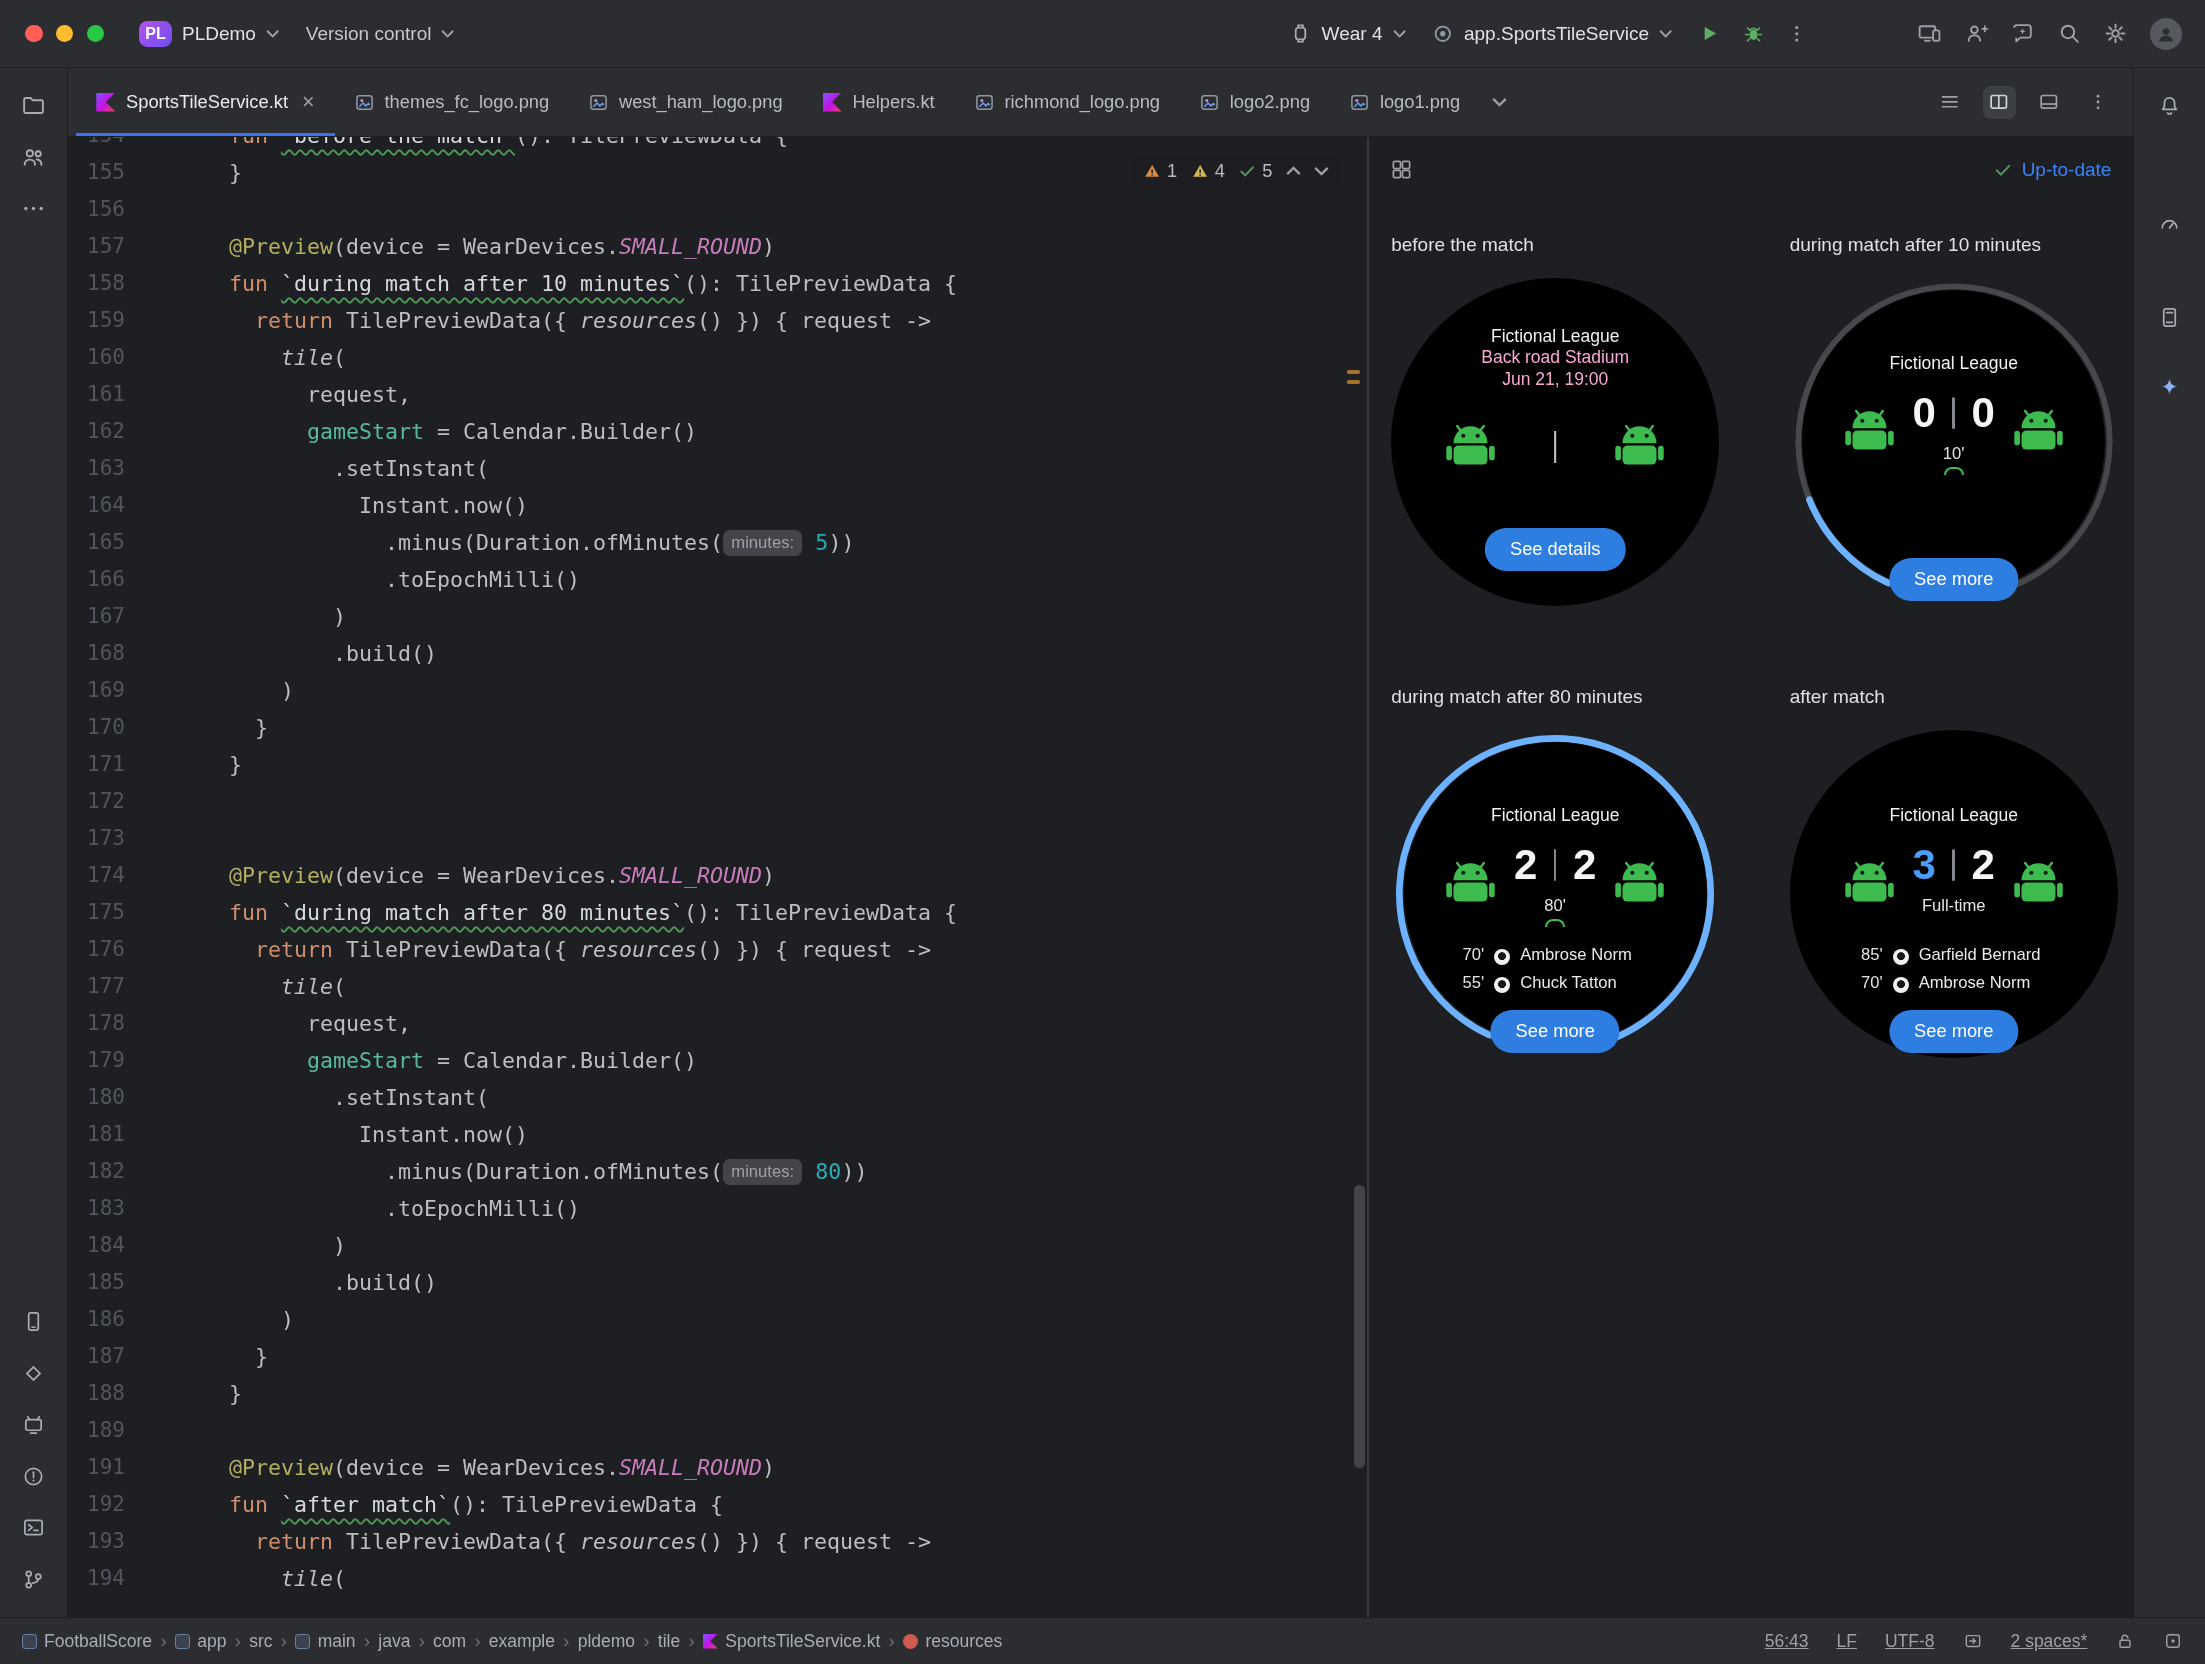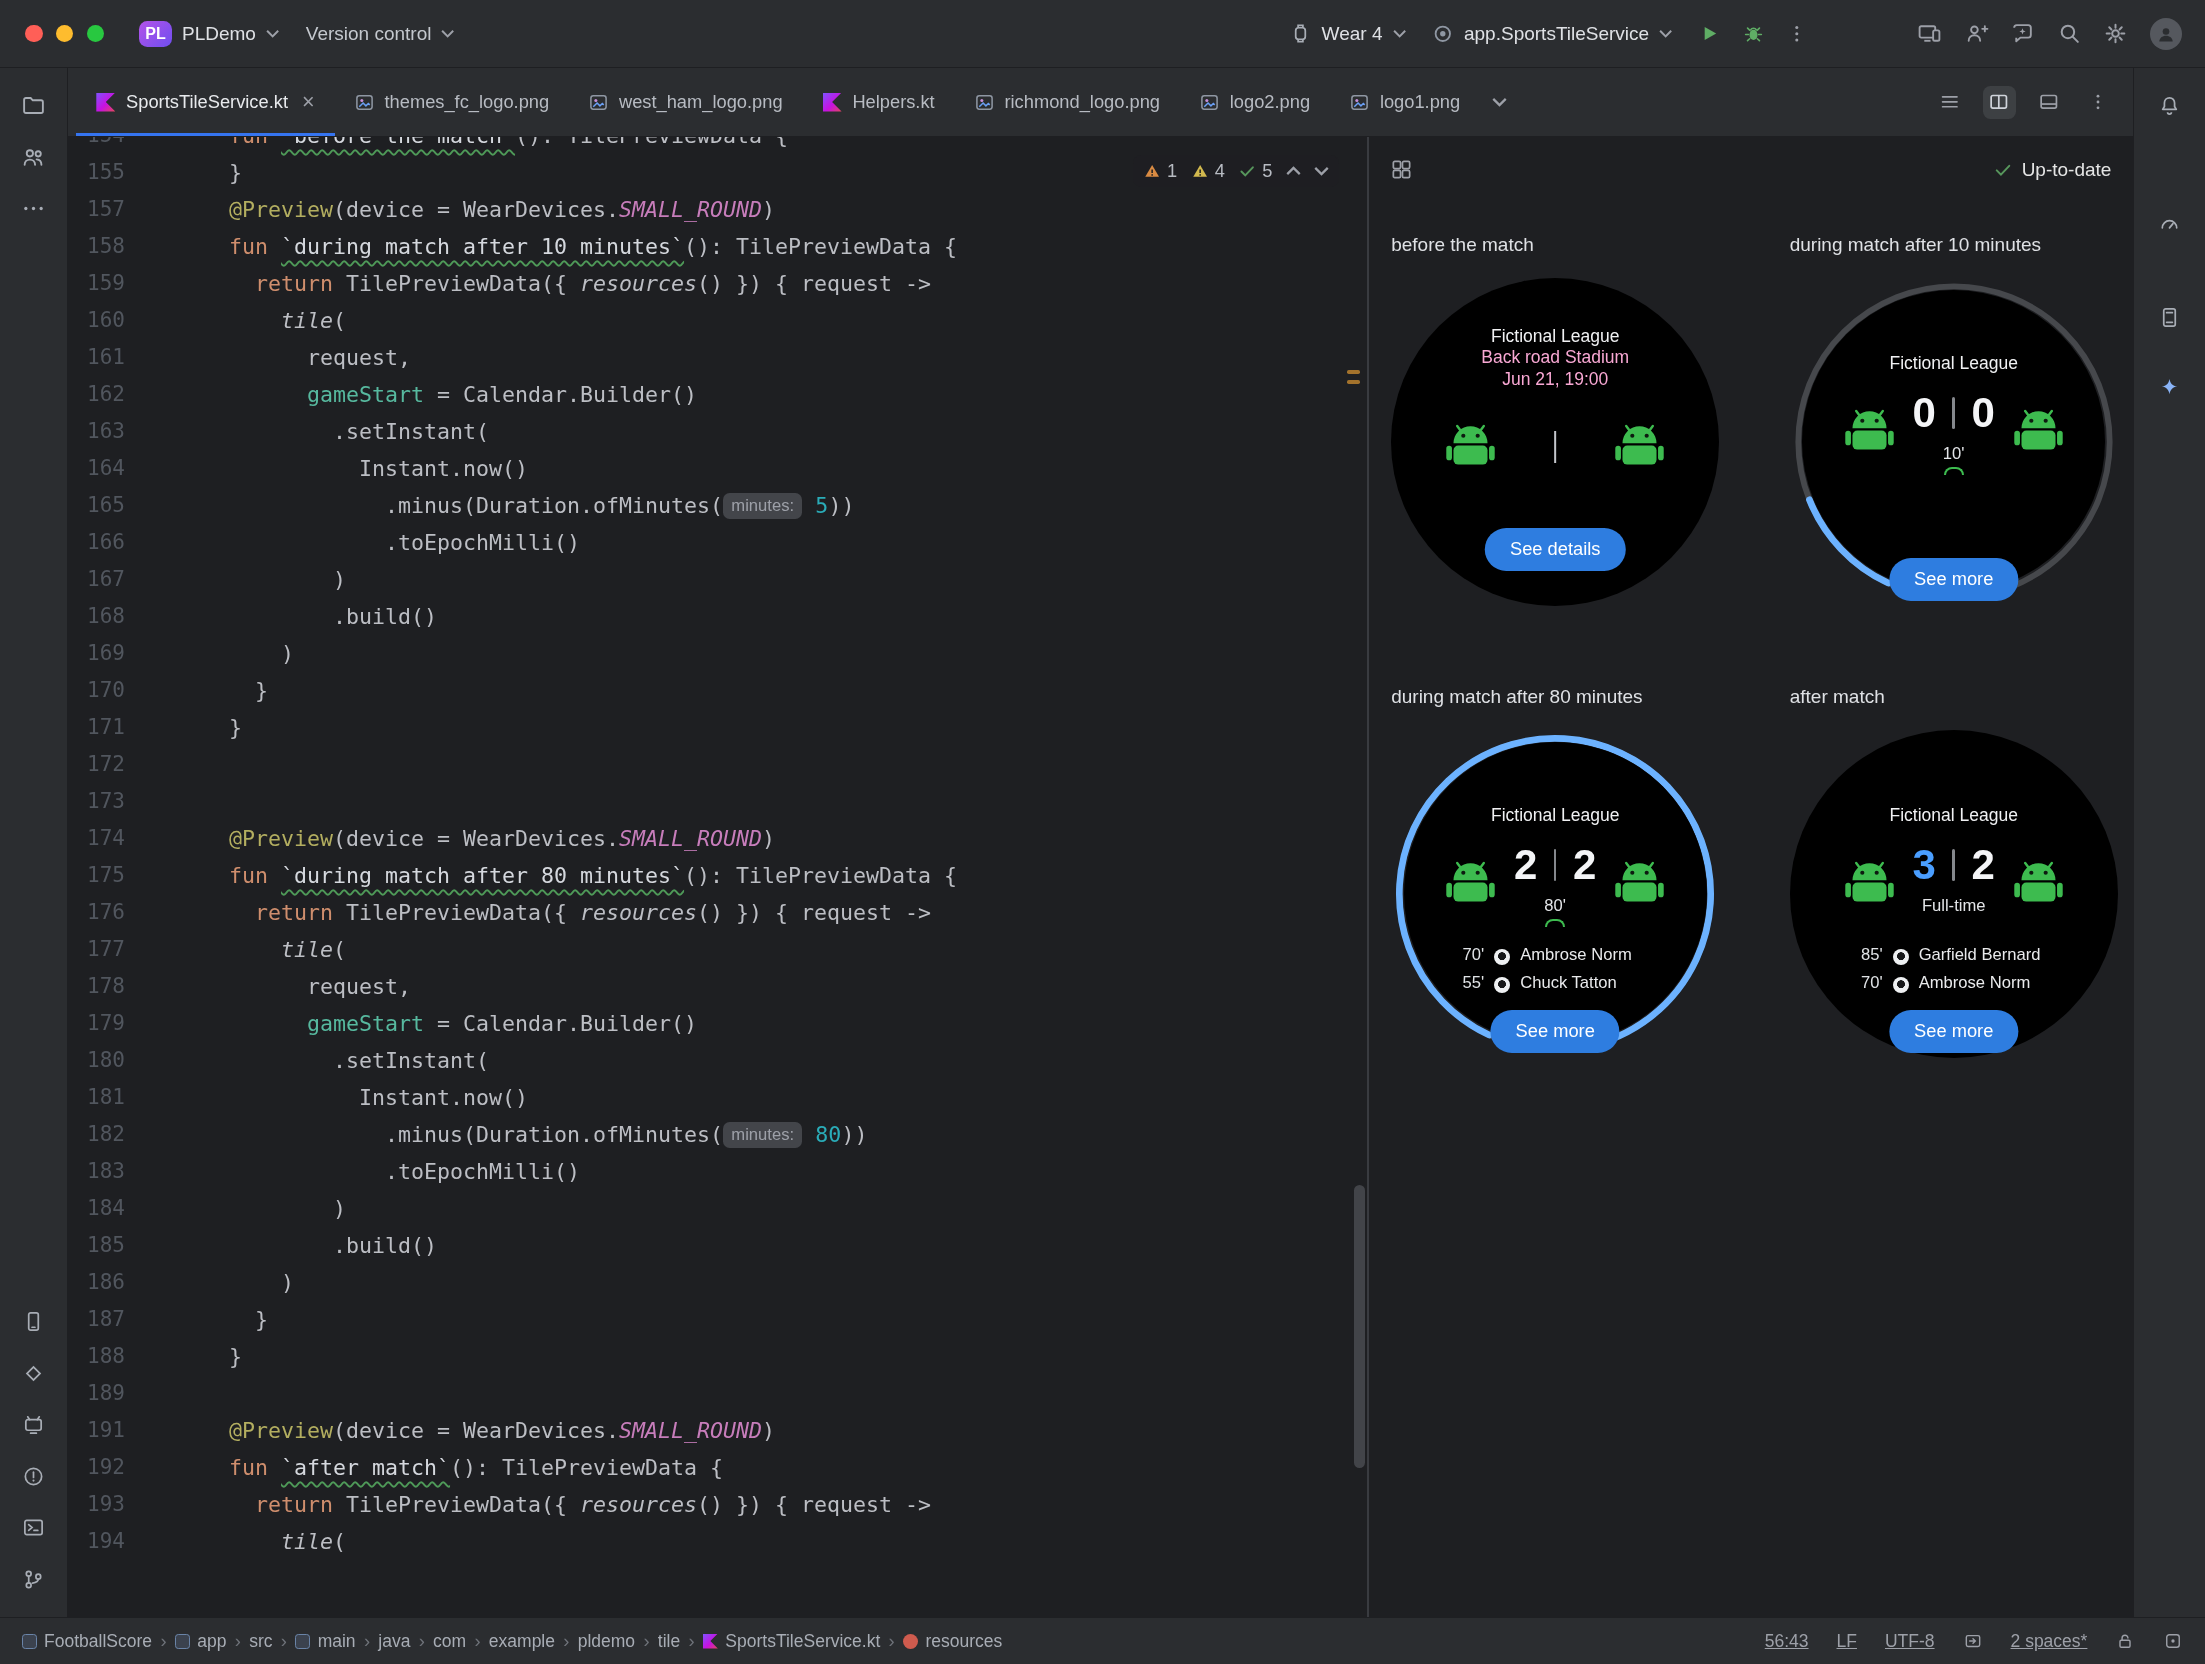--- a/index.html
+++ b/index.html
@@ -61,21 +61,21 @@
   .tk-hint{display:inline-block;background:#43454a;color:#9da0a8;font-size:16.6px;line-height:26px;border-radius:6.7px;padding:0 8.3px;font-family:"Liberation Sans",sans-serif;vertical-align:2.5px;}
   .inspections{position:absolute;top:18.3px;right:28px;display:flex;align-items:center;gap:13.3px;font-size:18.3px;color:#b7bbc2;background:rgba(30,31,34,.85);padding:5px 10px;border-radius:8.3px;}
   .insp{display:flex;align-items:center;gap:5.8px;}
   .stripe-mark{position:absolute;right:6.7px;width:13.3px;height:4.2px;background:#a3722c;border-radius:1.7px;}
   .scroll-thumb{position:absolute;right:1.7px;width:11.7px;border-radius:5.8px;background:rgba(160,165,175,.28);}
   .splitter{flex:0 0 1.7px;background:#393b40;}
 
   
   .preview{flex:1;position:relative;background:#1e1f22;overflow:hidden;}
   .preview-header{position:absolute;top:0;left:0;right:0;height:65px;display:flex;align-items:center;padding:0 21.6px;}
-  .uptodate{margin-left:auto;display:flex;align-items:center;gap:8.3px;font-size:19px;color:#e5e5e5;}
+  .uptodate{margin-left:auto;display:flex;align-items:center;gap:8.3px;font-size:19px;color:#3b82f6;}
   .cards{position:absolute;inset:0;}
   .card{position:absolute;width:328px;}
   .card-label{font-size:19px;color:#dfe1e5;height:27px;margin-bottom:16.6px;white-space:nowrap;}
   .watch{position:relative;width:328px;height:328px;}
   .ring{position:absolute;inset:0;width:100%;height:100%;}
   .face{position:absolute;inset:0;background:#000;border-radius:50%;}
   .face.inset{inset:12.5px;}
   .content{position:absolute;inset:0;text-align:center;color:#e9eaec;}
   .w-head{position:absolute;top:75px;left:25px;right:25px;line-height:21.6px;}
   .w-head.multi{top:48px;}
@@ -368,20 +368,21 @@
               </svg>
             </span>
         </div>
       </div>
 
       <div class="work">
         <section class="editor">
           <div class="code">
               <div class="code-line"><span class="ln">154</span><span class="lc"><span class="tk-kw">fun </span><span class="tk-fn">`before the match`</span><span class="tk-p">(): TilePreviewData {</span></span></div>
               <div class="code-line"><span class="ln">155</span><span class="lc"><span class="tk-p">}</span></span></div>
+              <div class="code-line"><span class="ln">156</span><span class="lc"></span></div>
               <div class="code-line"><span class="ln">157</span><span class="lc"><span class="tk-ann">@Preview</span><span class="tk-p">(device = WearDevices.</span><span class="tk-const">SMALL_ROUND</span><span class="tk-p">)</span></span></div>
               <div class="code-line"><span class="ln">158</span><span class="lc"><span class="tk-kw">fun </span><span class="tk-fn">`during match after 10 minutes`</span><span class="tk-p">(): TilePreviewData {</span></span></div>
               <div class="code-line"><span class="ln">159</span><span class="lc"><span class="tk-p">  </span><span class="tk-kw">return </span><span class="tk-p">TilePreviewData({ </span><span class="tk-it">resources</span><span class="tk-p">() }) { request -&gt;</span></span></div>
               <div class="code-line"><span class="ln">160</span><span class="lc"><span class="tk-p">    </span><span class="tk-it">tile</span><span class="tk-p">(</span></span></div>
               <div class="code-line"><span class="ln">161</span><span class="lc"><span class="tk-p">      request,</span></span></div>
               <div class="code-line"><span class="ln">162</span><span class="lc"><span class="tk-p">      </span><span class="tk-named">gameStart</span><span class="tk-p"> = Calendar.Builder()</span></span></div>
               <div class="code-line"><span class="ln">163</span><span class="lc"><span class="tk-p">        .setInstant(</span></span></div>
               <div class="code-line"><span class="ln">164</span><span class="lc"><span class="tk-p">          Instant.now()</span></span></div>
               <div class="code-line"><span class="ln">165</span><span class="lc"><span class="tk-p">            .minus(Duration.ofMinutes(</span><span class="tk-hint">minutes:</span><span class="tk-p"> </span><span class="tk-num">5</span><span class="tk-p">))</span></span></div>
               <div class="code-line"><span class="ln">166</span><span class="lc"><span class="tk-p">            .toEpochMilli()</span></span></div>

